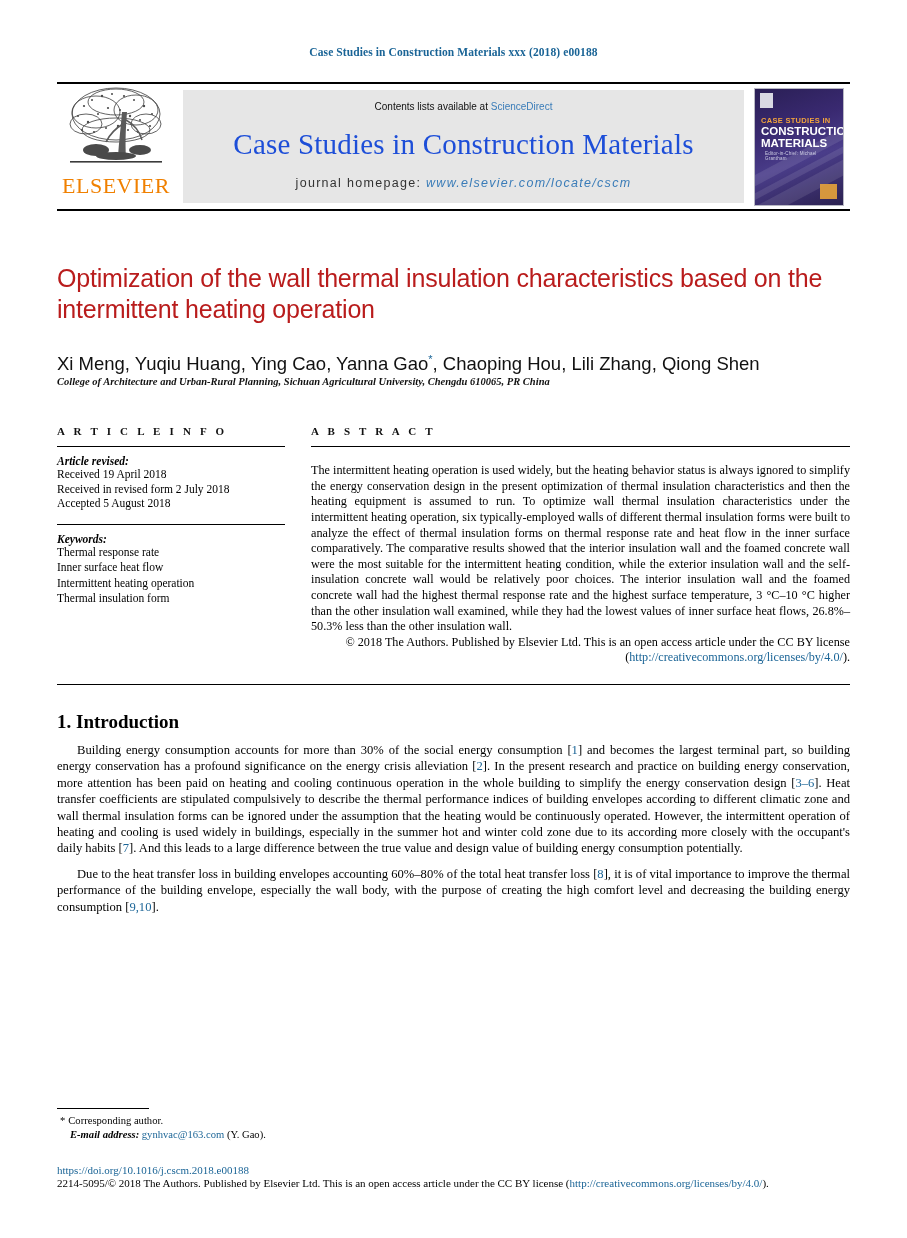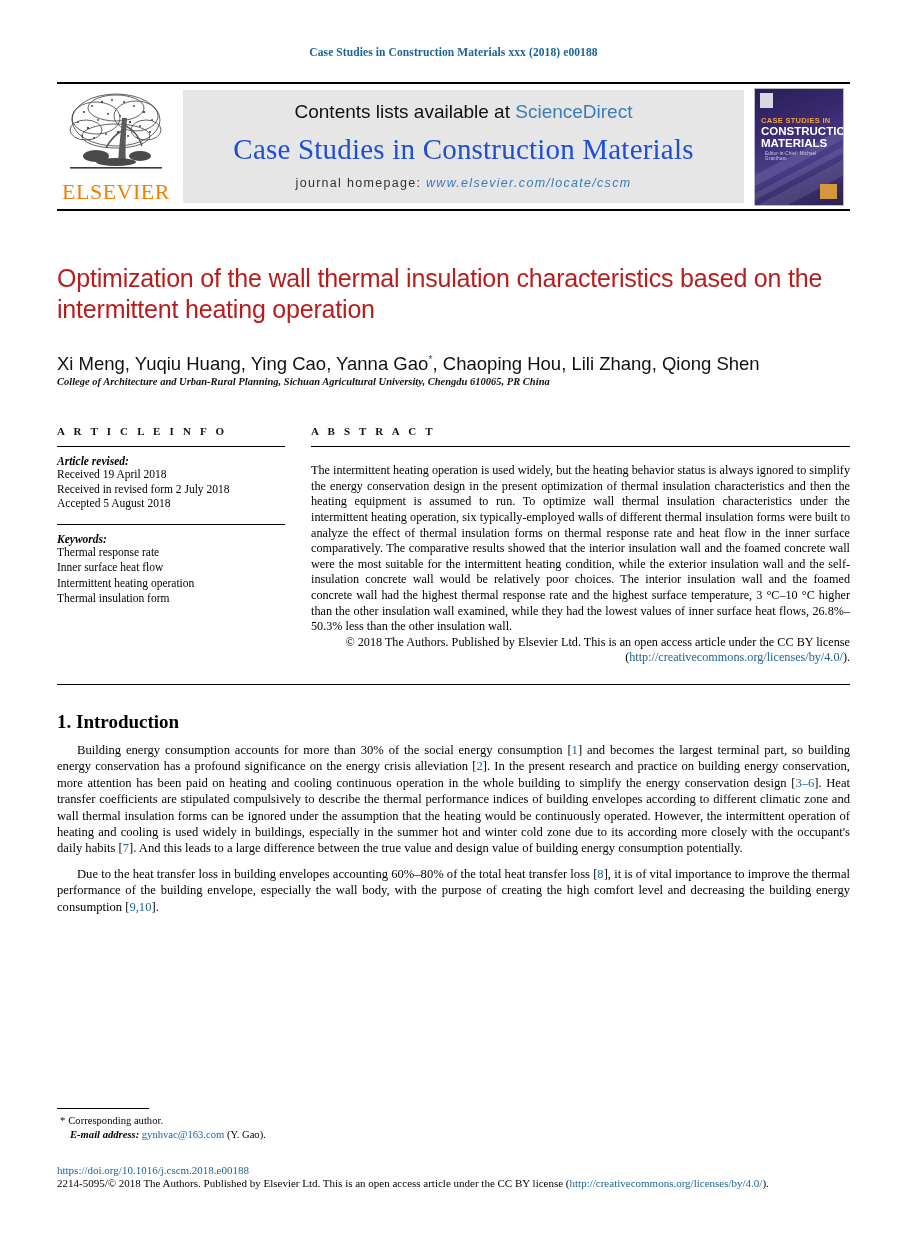--- a/index.html
+++ b/index.html
@@ -42,21 +42,20 @@
     align-items: stretch;
     height: 125px;
   }
   .banner-left {
     width: 118px;
     flex: 0 0 118px;
     display: flex;
     flex-direction: column;
     align-items: center;
     justify-content: flex-start;
-    padding-top: 6px;
     box-sizing: border-box;
   }
   .tree-svg { display:block; }
   .elsevier-word {
     color: #f08000;
     font-family: "Liberation Serif", serif;
     font-size: 22px;
     letter-spacing: 0.5px;
     line-height: 1;
     margin-top: 1px;
@@ -67,21 +66,21 @@
     margin: 6px 10px 6px 8px;
     display: flex;
     flex-direction: column;
     align-items: center;
     justify-content: space-between;
     padding: 11px 0 13px 0;
     box-sizing: border-box;
   }
   .contents-line {
     font-family: "Liberation Sans", sans-serif;
-    font-size: 19px;
+    font-size: 10px;
     color: #111;
   }
   .contents-line .sd-link { color: #3a7cb8; }
   .journal-title {
     font-family: "Liberation Serif", serif;
     font-size: 29px;
     color: #1d4ed8;
     letter-spacing: 0.2px;
   }
   .homepage-line {

